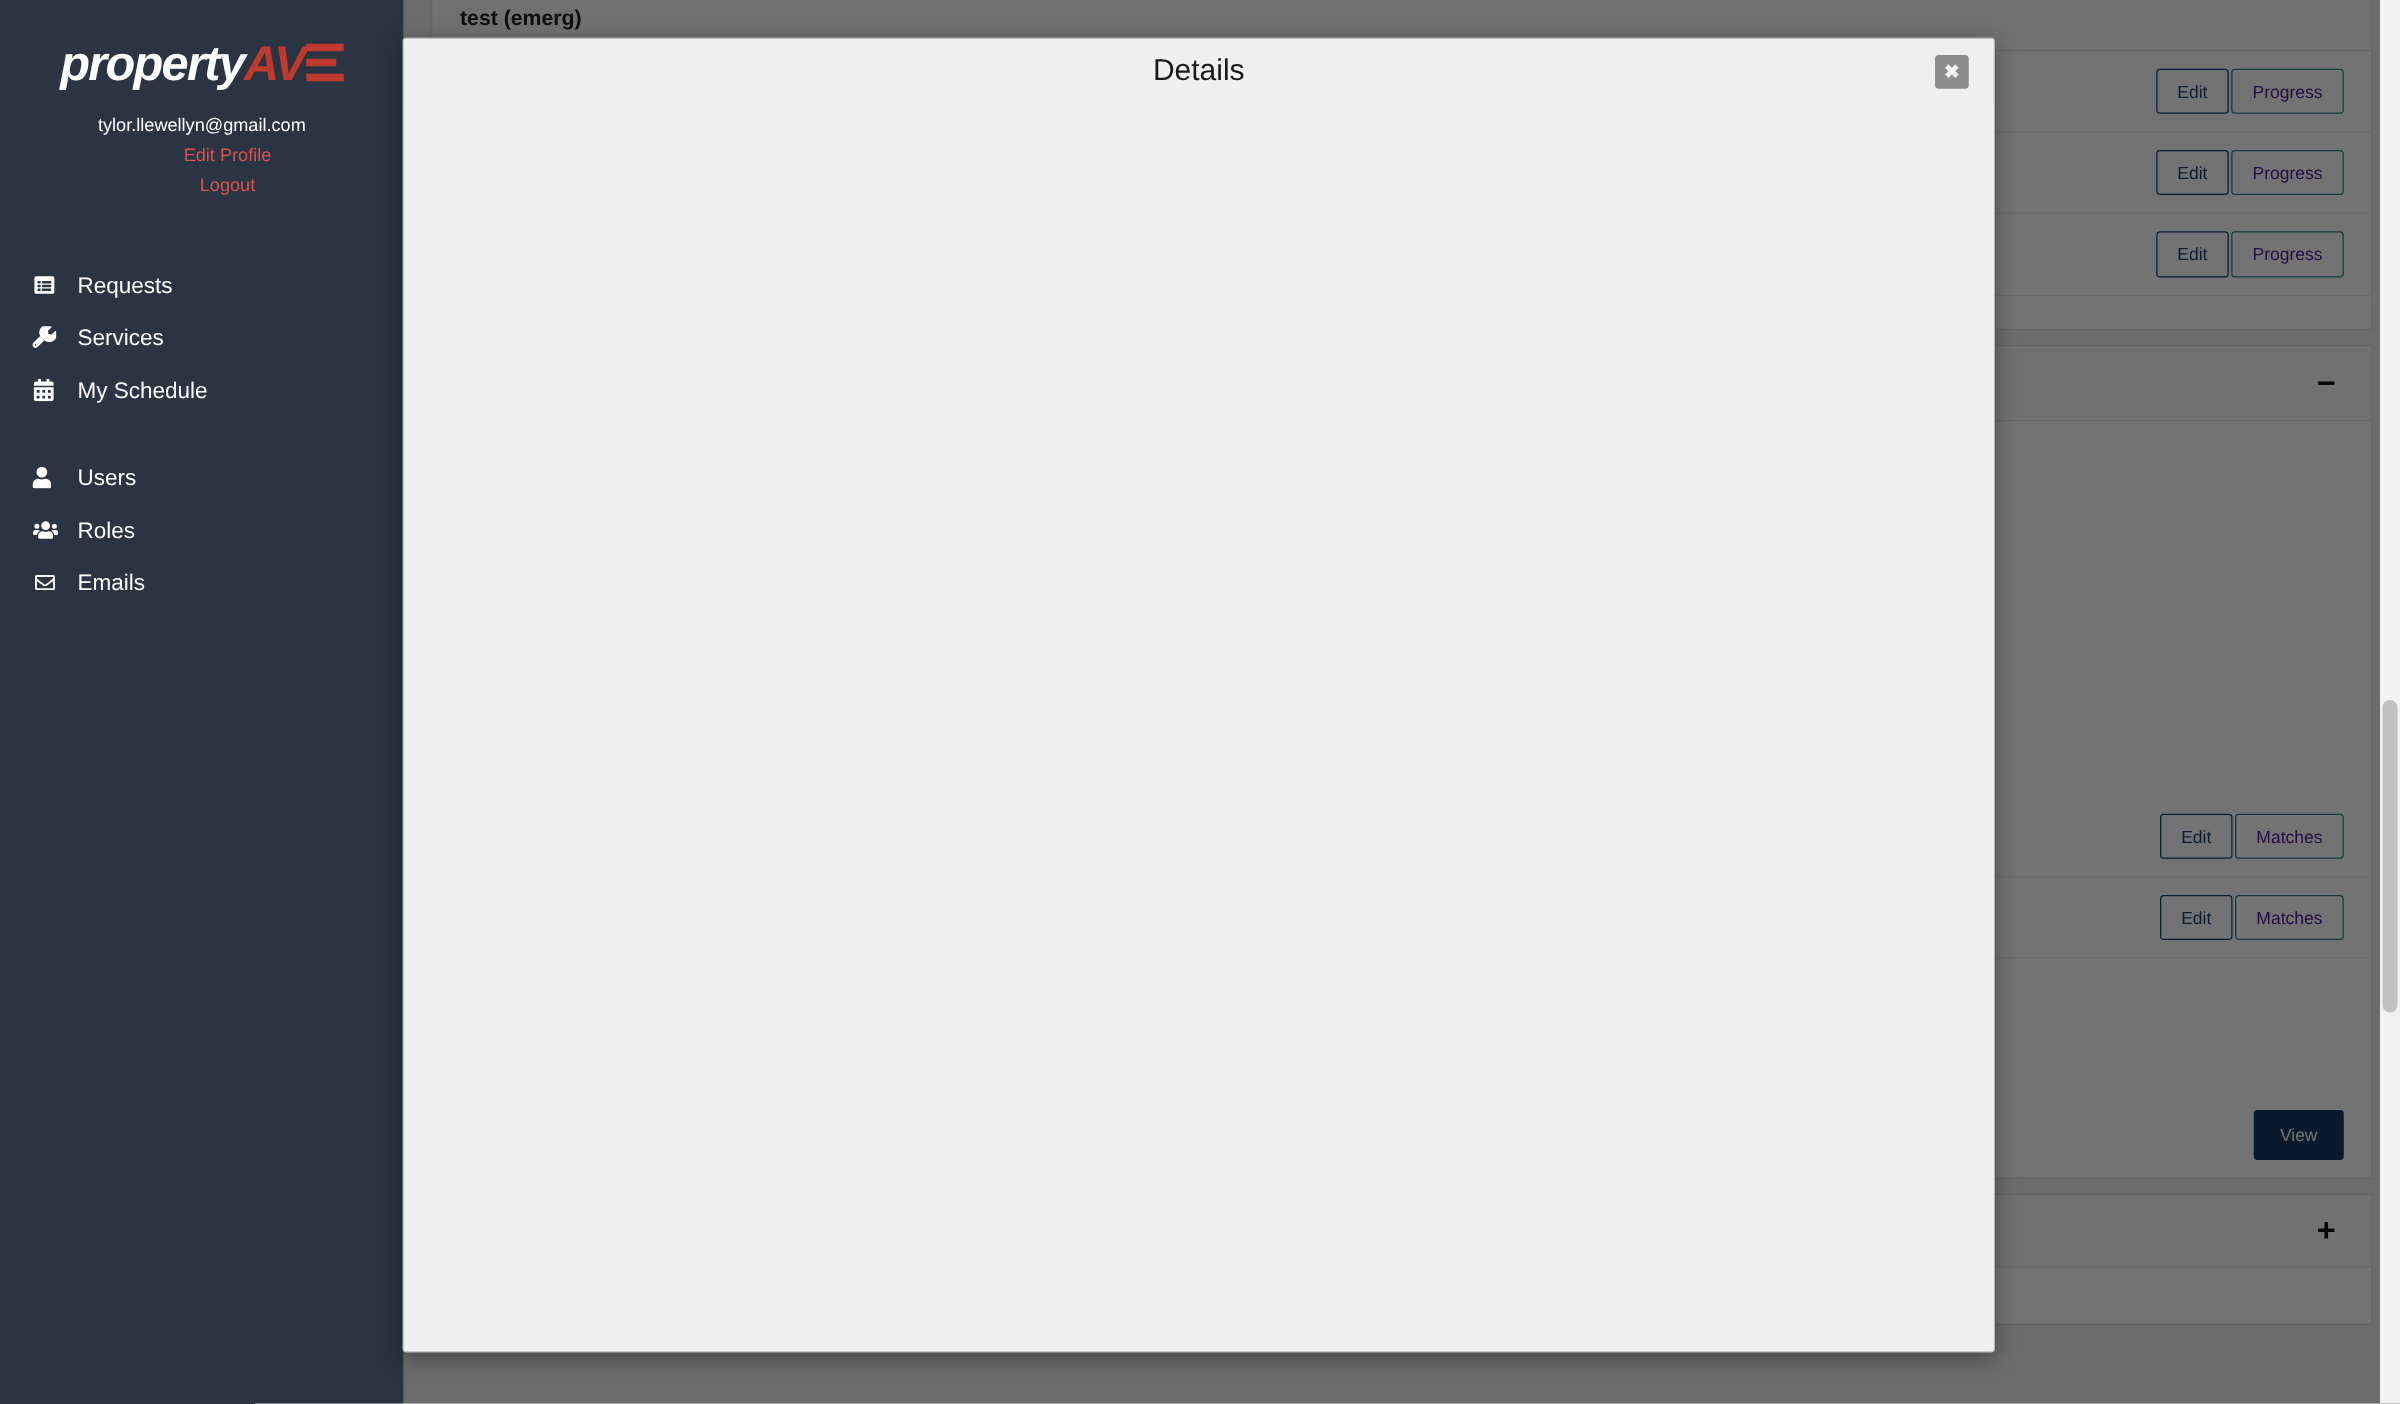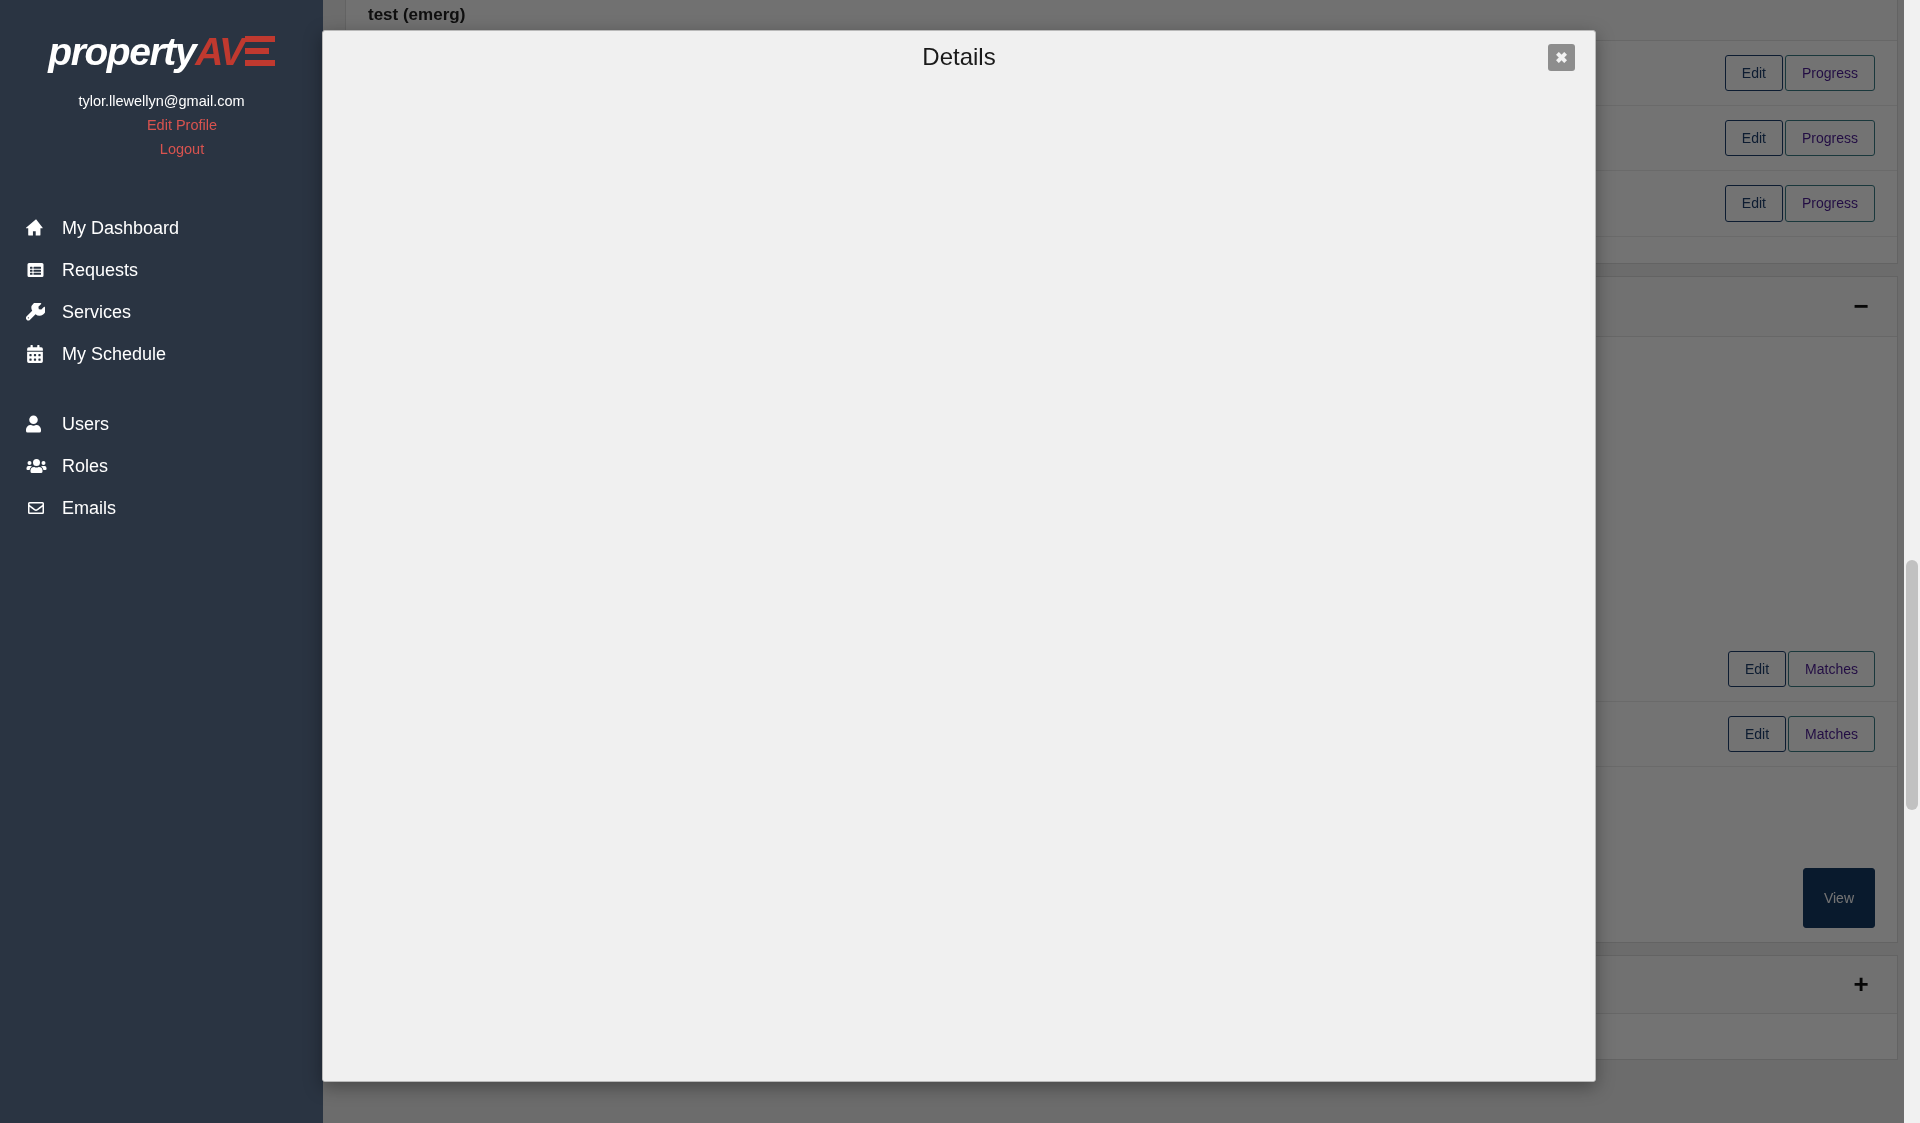--- a/index.html
+++ b/index.html
@@ -127,21 +127,21 @@
     font-family: "Liberation Sans", sans-serif;
     font-size: 14px;
     padding: 8px 16px;
     background: transparent;
     border-radius: 3px;
     cursor: pointer;
     line-height: 1.3;
   }
   .btn-outline-primary { border: 1px solid #1d3f6e; color: #1d3f6e; }
   .btn-outline-info    { border: 1px solid #3a7c86; color: #4c1d95; }
-  .btn-solid-primary   { border: 1px solid #163a64; background: #163a64; color: #ffffff; padding: 20px 20px; }
+  .btn-solid-primary   { border: 1px solid #163a64; background: #163a64; color: #ffffff; padding: 10px 20px; }
 
   .spacer-block { height: 300px; }
 
   
   .backdrop {
     position: absolute; left: 323px; top: 0;
     width: 1597px; height: 1123px;
     background: rgba(0,0,0,0.55);
     z-index: 20;
   }
@@ -207,28 +207,20 @@
 
     <div class="user-email">tylor.llewellyn@gmail.com</div>
     <a class="side-link">Edit Profile</a>
     <a class="side-link">Logout</a>
 
     <nav class="nav">
 
       <div class="nav-group">
         <a class="nav-item">
           <span class="ico">
-            <svg width="20" height="18" viewBox="0 0 576 512">
-                <path d="M280 8 0 248v16h64v184a24 24 0 0 0 24 24h112V352h80v120h112a24 24 0 0 0 24-24V264h64v-16L296 8a12 12 0 0 0-16 0z"></path>
-              </svg>
-          </span>
-          <span class="nav-label">My Dashboard</span>
-        </a>
-        <a class="nav-item">
-          <span class="ico">
             <svg width="19" height="16" viewBox="0 0 512 512">
                 <path d="M464 32H48A48 48 0 0 0 0 80v352a48 48 0 0 0 48 48h416a48 48 0 0 0 48-48V80a48 48 0 0 0-48-48zM160 396a12 12 0 0 1-12 12H92a12 12 0 0 1-12-12v-40a12 12 0 0 1 12-12h56a12 12 0 0 1 12 12v40zm0-96a12 12 0 0 1-12 12H92a12 12 0 0 1-12-12v-40a12 12 0 0 1 12-12h56a12 12 0 0 1 12 12v40zm0-96a12 12 0 0 1-12 12H92a12 12 0 0 1-12-12v-40a12 12 0 0 1 12-12h56a12 12 0 0 1 12 12v40zm272 192a12 12 0 0 1-12 12H204a12 12 0 0 1-12-12v-40a12 12 0 0 1 12-12h216a12 12 0 0 1 12 12v40zm0-96a12 12 0 0 1-12 12H204a12 12 0 0 1-12-12v-40a12 12 0 0 1 12-12h216a12 12 0 0 1 12 12v40zm0-96a12 12 0 0 1-12 12H204a12 12 0 0 1-12-12v-40a12 12 0 0 1 12-12h216a12 12 0 0 1 12 12v40z"></path>
               </svg>
           </span>
           <span class="nav-label">Requests</span>
         </a>
         <a class="nav-item">
           <span class="ico">
             <svg width="19" height="19" viewBox="0 0 512 512">
                 <path d="M507.7 109.4a12 12 0 0 0-20-5.6l-74.6 74.6-67.9-11.3-11.3-67.9 74.6-74.6a12 12 0 0 0-5.7-20.1A160 160 0 0 0 167 209.4L18.7 357.6a64 64 0 1 0 90.5 90.5L257.4 300a160 160 0 0 0 250.3-190.6zM64 416a16 16 0 1 1 16-16 16 16 0 0 1-16 16z"></path>

